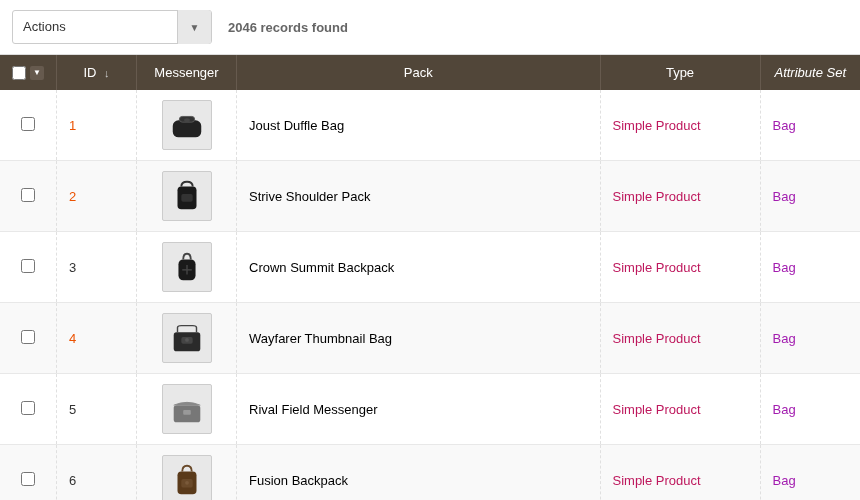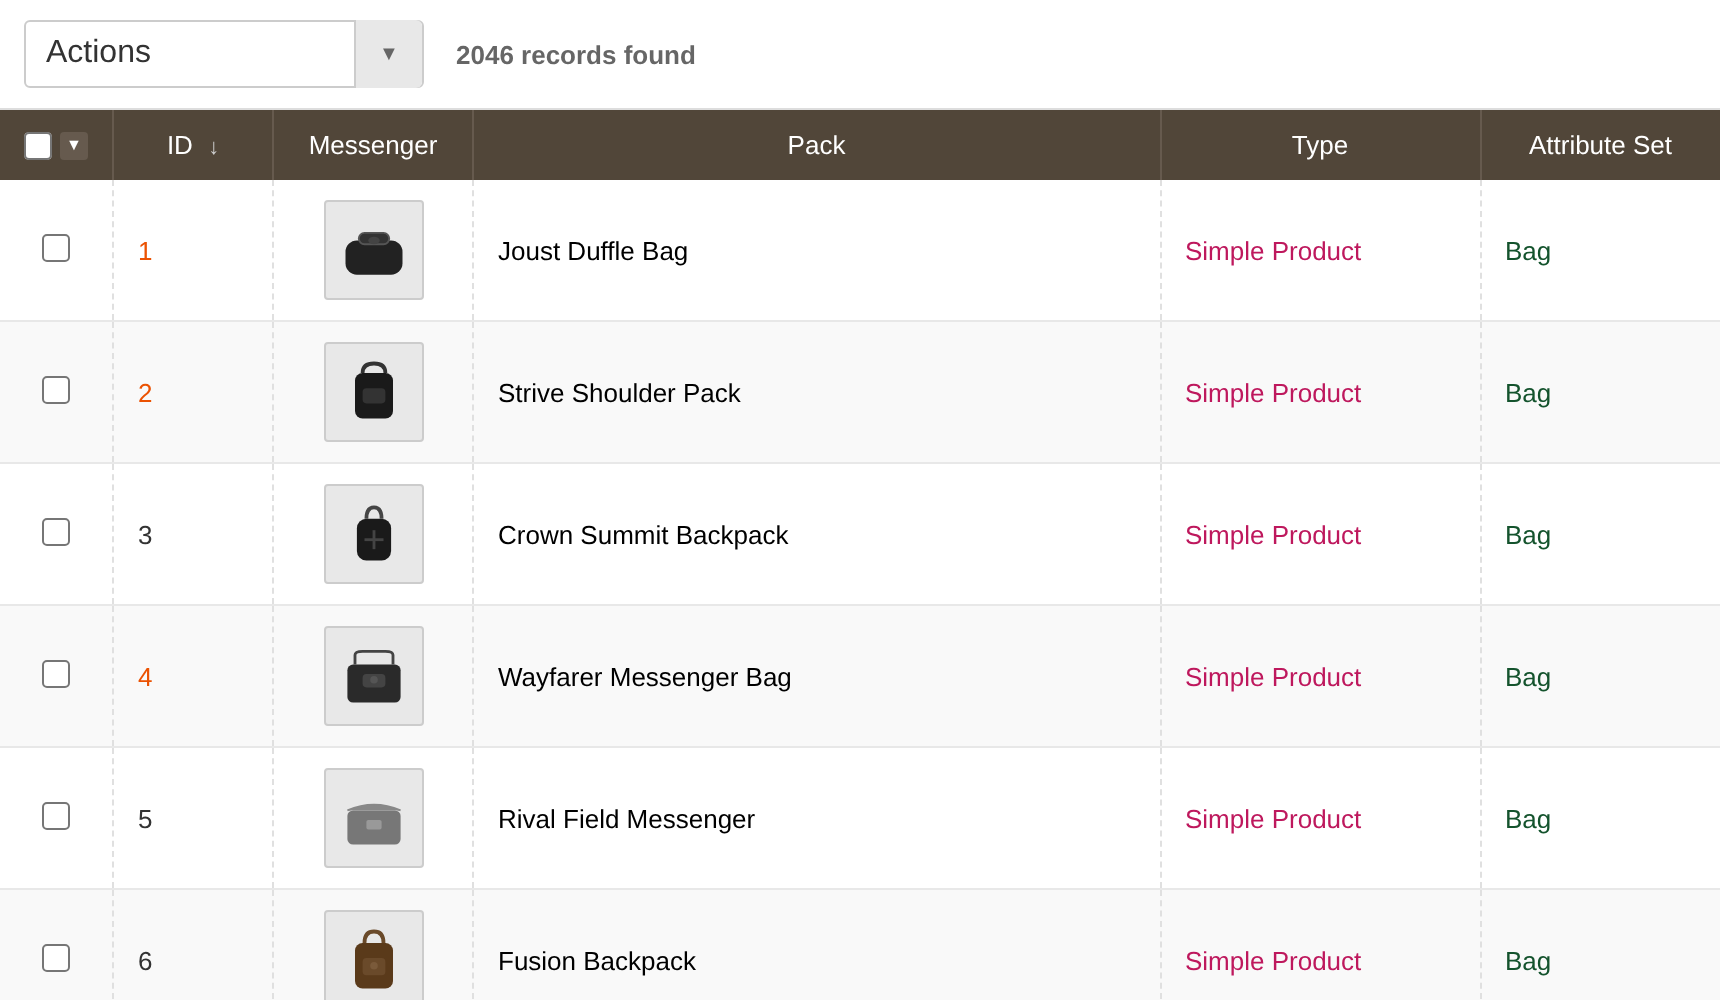--- a/index.html
+++ b/index.html
@@ -24,21 +24,21 @@
       border: 1px solid #ccc;
       border-radius: 3px;
       background: #fff;
       height: 34px;
       min-width: 200px;
     }
     .actions-label {
       flex: 1;
       padding: 0 10px;
       color: #333;
-      font-size: 16px;
+      font-size: 13px;
       line-height: 34px;
     }
     .actions-arrow {
       width: 34px;
       height: 34px;
       background: #e8e8e8;
       border-left: 1px solid #ccc;
       display: flex;
       align-items: center;
       justify-content: center;
@@ -81,21 +81,22 @@
     .th-thumbnail {
       width: 100px;
     }
     .th-name {
       min-width: 240px;
     }
     .th-type {
       width: 160px;
     }
     .th-attrset {
-      width: 120px;
+      width: 100px;
+      font-style: italic;
     }
 
     .data-table tbody tr {
       border-bottom: 1px solid #e8e8e8;
       background: #fff;
     }
     .data-table tbody tr:nth-child(even) {
       background: #f9f9f9;
     }
     .data-table tbody td {
@@ -185,21 +186,21 @@
       display: inline-block;
       margin-left: 4px;
       font-size: 11px;
       color: #ccc;
     }
 
     .type-text {
       color: #be185d;
     }
     .attrset-text {
-      color: #14532d;
+      color: #a21caf;
     }
   </style>
 </head>
 <body>
 
 <div class="toolbar">
   <div class="actions-dropdown">
     <span class="actions-label">Actions</span>
     <div class="actions-arrow">
       <span style="font-size:10px; color:#666;">▼</span>
@@ -328,21 +329,21 @@
       <div class="thumb-img">
         <svg class="bag-icon" viewBox="0 0 40 40" xmlns="http://www.w3.org/2000/svg">
     <rect x="6" y="14" width="28" height="20" rx="3" fill="#2a2a2a"></rect>
     <path d="M10 14 L10 9 Q10 7 14 7 L26 7 Q30 7 30 9 L30 14" stroke="#444" stroke-width="1.5" fill="none"></path>
     <rect x="14" y="19" width="12" height="7" rx="2" fill="#444"></rect>
     <circle cx="20" cy="22" r="2" fill="#555"></circle>
   </svg>
       </div>
     </td>
     <td>
-      <a class="product-link">Wayfarer Messenger Bag</a>
+      <a class="product-link">Wayfarer Thumbnail Bag</a>
     </td>
     <td>
       <span class="type-text">Simple Product</span>
     </td>
     <td>
       <span class="attrset-text">Bag</span>
     </td>
   </tr>
       <tr>
     <td class="td-checkbox">

